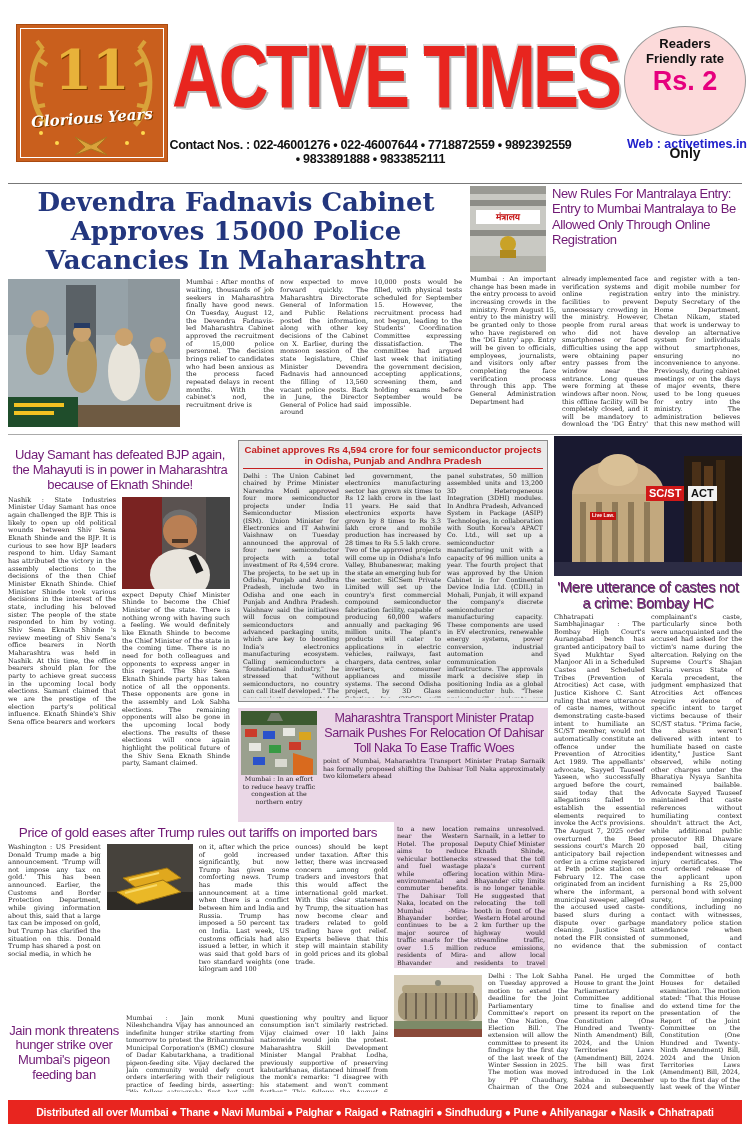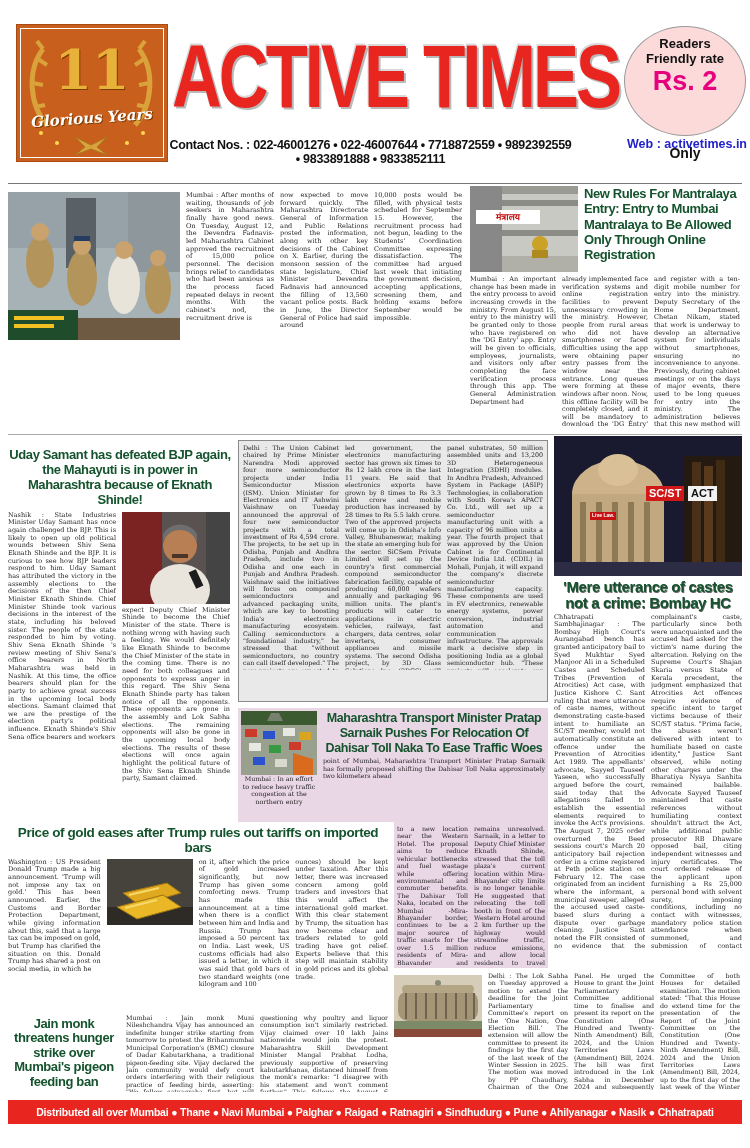--- a/index.html
+++ b/index.html
@@ -21,21 +21,21 @@
   #price-badge .price{font:bold 27px/1.1 "Liberation Sans",sans-serif;color:#e6007e;}
   #price-badge .l3{font:bold 14px/1.2 "Liberation Sans",sans-serif;margin-top:48px;}
   #website{left:575px;top:138px;width:172px;text-align:right;font:bold 12.5px/1 "Liberation Sans",sans-serif;color:#2222cc;}
   #contact{left:168px;top:139px;width:405px;text-align:center;font:bold 12.5px/1.1 "Liberation Sans",sans-serif;color:#111;letter-spacing:-0.3px;}
   #issue-bar{left:8px;top:156px;width:734px;height:24px;background:#8e1c3a;color:#fff;text-align:center;
       font:bold 16.5px/24px "Liberation Sans",sans-serif;letter-spacing:-0.2px;}
   #issue-bar .rs{font-size:10px;vertical-align:1px;margin-left:4px;}
   .topline{left:8px;top:183px;width:734px;height:0;border-top:1px solid #777;}
   
   .hl-blue{font:bold 26px/1.12 "DejaVu Serif",serif;color:#23367e;text-align:center;}
-  .hl-black{font-family:"Liberation Sans","DejaVu Sans",sans-serif;font-weight:bold;color:#14532d;letter-spacing:-0.4px;text-align:center;}
+  .hl-black{font-family:"Liberation Sans","DejaVu Sans",sans-serif;font-weight:normal;color:#701a75;letter-spacing:-0.4px;text-align:center;}
   .hl-red{font-family:"Liberation Sans",sans-serif;font-weight:bold;color:#c42020;}
   .col{font:6.5px/1.18 "DejaVu Serif",serif;color:#1d1d1d;text-align:justify;overflow:hidden;}
   .col-sm{font-size:6.3px;}
   .photo{position:relative;overflow:hidden;background:#888;}
   .row{display:flex;gap:6px;}
   .rule{background:#aaa;}
   
   #st-police{left:8px;top:188px;width:456px;height:244px;}
   #st-police .body{margin-top:4px;}
   #st-mantralaya{left:470px;top:186px;width:272px;height:246px;}
@@ -93,20 +93,21 @@
     <div class="price">Rs. 2</div>
     <div class="l3">Only</div>
   </div>
 
   <div class="abs" id="website">Web : activetimes.in</div>
   <div class="abs" id="contact">Contact Nos. : 022-46001276 • 022-46007644 • 7718872559 • 9892392559 • 9833891888 • 9833852111</div>
 
   <div class="abs topline"></div>
 
   <div class="abs" id="st-police">
+    <div class="hl-blue">Devendra Fadnavis Cabinet Approves 15000 Police Vacancies In Maharashtra</div>
     <div class="row body">
       <div class="photo" style="width:172px;height:148px;flex:none;">
         <svg width="172" height="148">
           <rect width="172" height="148" fill="#a7b2b6"></rect>
           <rect x="0" y="0" width="172" height="56" fill="#96a2a8"></rect>
           <rect x="58" y="6" width="30" height="70" fill="#5a6166"></rect>
           <rect x="120" y="0" width="52" height="80" fill="#8d979c"></rect>
           <ellipse cx="32" cy="70" rx="14" ry="26" fill="#b3955c"></ellipse>
             <circle cx="32" cy="40" r="9" fill="#caa26e"></circle>
           <ellipse cx="74" cy="86" rx="15" ry="28" fill="#b3955c"></ellipse>
@@ -123,21 +124,21 @@
         </svg>
       </div>
       <div class="col" style="width:88px;height:150px;">Mumbai : After months of waiting, thousands of job seekers in Maharashtra finally have good news. On Tuesday, August 12, the Devendra Fadnavis-led Maharashtra Cabinet approved the recruitment of 15,000 police personnel. The decision brings relief to candidates who had been anxious as the process faced repeated delays in recent months. With the cabinet's nod, the recruitment drive is</div>
       <div class="col" style="width:88px;height:150px;">now expected to move forward quickly. The Maharashtra Directorate General of Information and Public Relations posted the information, along with other key decisions of the Cabinet on X. Earlier, during the monsoon session of the state legislature, Chief Minister Devendra Fadnavis had announced the filling of 13,560 vacant police posts. Back in June, the Director General of Police had said around</div>
       <div class="col" style="width:88px;height:150px;">10,000 posts would be filled, with physical tests scheduled for September 15. However, the recruitment process had not begun, leading to the Students' Coordination Committee expressing dissatisfaction. The committee had argued last week that initiating the government decision, accepting applications, screening them, and holding exams before September would be impossible.</div>
     </div>
   </div>
 
   <div class="abs" id="st-mantralaya">
     <div class="row">
-      <div class="photo" style="width:76px;height:86px;flex:none;padding-left:32px;">
+      <div class="photo" style="width:76px;height:86px;flex:none;">
         <svg width="76" height="86">
           <rect width="76" height="86" fill="#c9c9c3"></rect>
           <rect x="0" y="0" width="76" height="8" fill="#9a9a94"></rect>
           <rect x="0" y="14" width="76" height="6" fill="#8c8c86"></rect>
           <rect x="0" y="44" width="76" height="6" fill="#8c8c86"></rect>
           <rect x="0" y="70" width="76" height="16" fill="#b0b0a8"></rect>
           <circle cx="38" cy="58" r="8" fill="#c9a227"></circle>
           <rect x="30" y="64" width="16" height="8" fill="#b08a1e"></rect>
         </svg>
         <div class="sign" style="left:6px;top:24px;width:64px;height:14px;line-height:14px;">मंत्रालय</div>
@@ -169,20 +170,21 @@
             <ellipse cx="58" cy="78" rx="30" ry="26" fill="#e9e5dd"></ellipse>
             <rect x="70" y="58" width="8" height="18" fill="#1d1d1d" transform="rotate(-25 74 67)"></rect>
           </svg>
         </div>
         <div class="col" style="width:108px;height:214px;">expect Deputy Chief Minister Shinde to become the Chief Minister of the state. There is nothing wrong with having such a feeling. We would definitely like Eknath Shinde to become the Chief Minister of the state in the coming time. There is no need for both colleagues and opponents to express anger in this regard. The Shiv Sena Eknath Shinde party has taken notice of all the opponents. These opponents are gone in the assembly and Lok Sabha elections. The remaining opponents will also be gone in the upcoming local body elections. The results of these elections will once again highlight the political future of the Shiv Sena Eknath Shinde party, Samant claimed.</div>
       </div>
     </div>
   </div>
 
   <div class="abs" id="st-semi">
+    <div class="hl-red">Cabinet approves Rs 4,594 crore for four semiconductor projects in Odisha, Punjab and Andhra Pradesh</div>
     <div class="row">
       <div class="col col-sm" style="width:97px;height:226px;">Delhi : The Union Cabinet chaired by Prime Minister Narendra Modi approved four more semiconductor projects under India Semiconductor Mission (ISM). Union Minister for Electronics and IT Ashwini Vaishnaw on Tuesday announced the approval of four new semiconductor projects with a total investment of Rs 4,594 crore. The projects, to be set up in Odisha, Punjab and Andhra Pradesh, include two in Odisha and one each in Punjab and Andhra Pradesh. Vaishnaw said the initiatives will focus on compound semiconductors and advanced packaging units, which are key to boosting India's electronics manufacturing ecosystem. Calling semiconductors a "foundational industry," he stressed that "without semiconductors, no country can call itself developed." The new projects are expected to strengthen India's position in the global chip supply chain and support its goal of technological self-reliance. The minister said that due to various steps taken by the Prime Minister Narendra Modi-</div>
       <div class="col col-sm" style="width:97px;height:226px;">led government, the electronics manufacturing sector has grown six times to Rs 12 lakh crore in the last 11 years. He said that electronics exports have grown by 8 times to Rs 3.3 lakh crore and mobile production has increased by 28 times to Rs 5.5 lakh crore. Two of the approved projects will come up in Odisha's Info Valley, Bhubaneswar, making the state an emerging hub for the sector. SiCSem Private Limited will set up the country's first commercial compound semiconductor fabrication facility, capable of producing 60,000 wafers annually and packaging 96 million units. The plant's products will cater to applications in electric vehicles, railways, fast chargers, data centres, solar inverters, consumer appliances and missile systems. The second Odisha project, by 3D Glass Solutions Inc. (3DGS), will establish an advanced packaging and embedded glass substrate facility. It will introduce the world's most advanced semiconductor packaging technology to India, with an annual capacity of 69,600 glass</div>
       <div class="col col-sm" style="width:97px;height:226px;">panel substrates, 50 million assembled units and 13,200 3D Heterogeneous Integration (3DHI) modules. In Andhra Pradesh, Advanced System in Package (ASIP) Technologies, in collaboration with South Korea's APACT Co. Ltd., will set up a semiconductor manufacturing unit with a capacity of 96 million units a year. The fourth project that was approved by the Union Cabinet is for Continental Device India Ltd. (CDIL) in Mohali, Punjab, it will expand the company's discrete semiconductor manufacturing capacity. These components are used in EV electronics, renewable energy systems, power conversion, industrial automation and communication infrastructure. The approvals mark a decisive step in positioning India as a global semiconductor hub. "These projects will accelerate our journey towards Atmanirbhar Bharat in electronics manufacturing and create a talent pool that will serve global industry," the government said in a statement.</div>
     </div>
   </div>
 
   <div class="abs" id="st-scst">
     <div class="photo" style="width:188px;height:140px;">
       <svg width="188" height="140">

